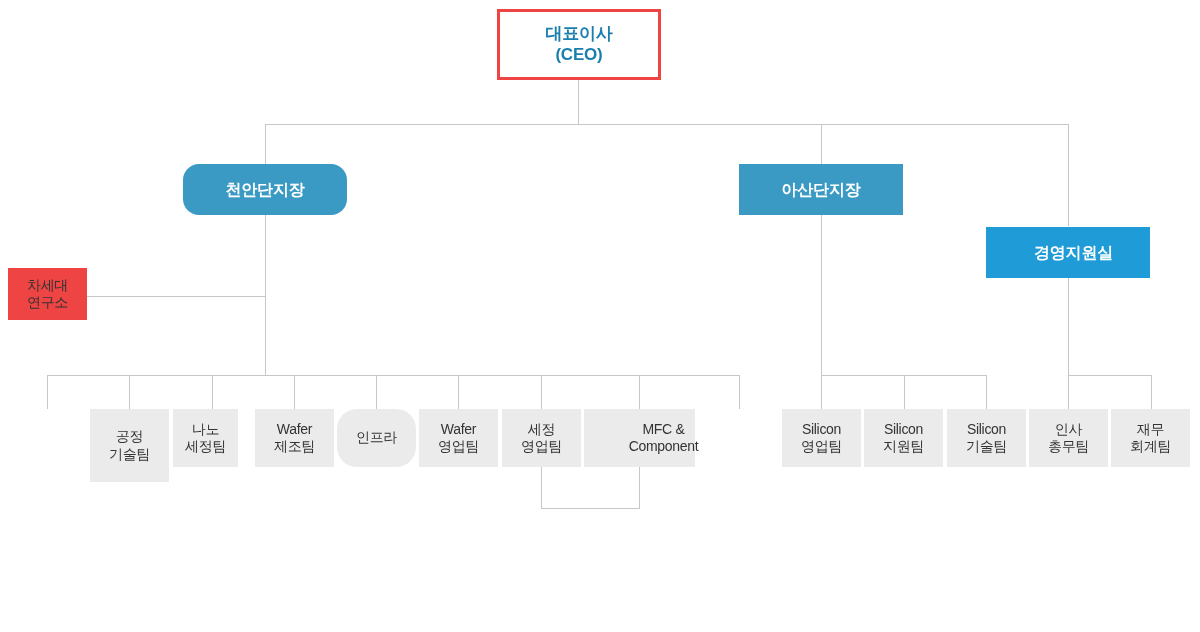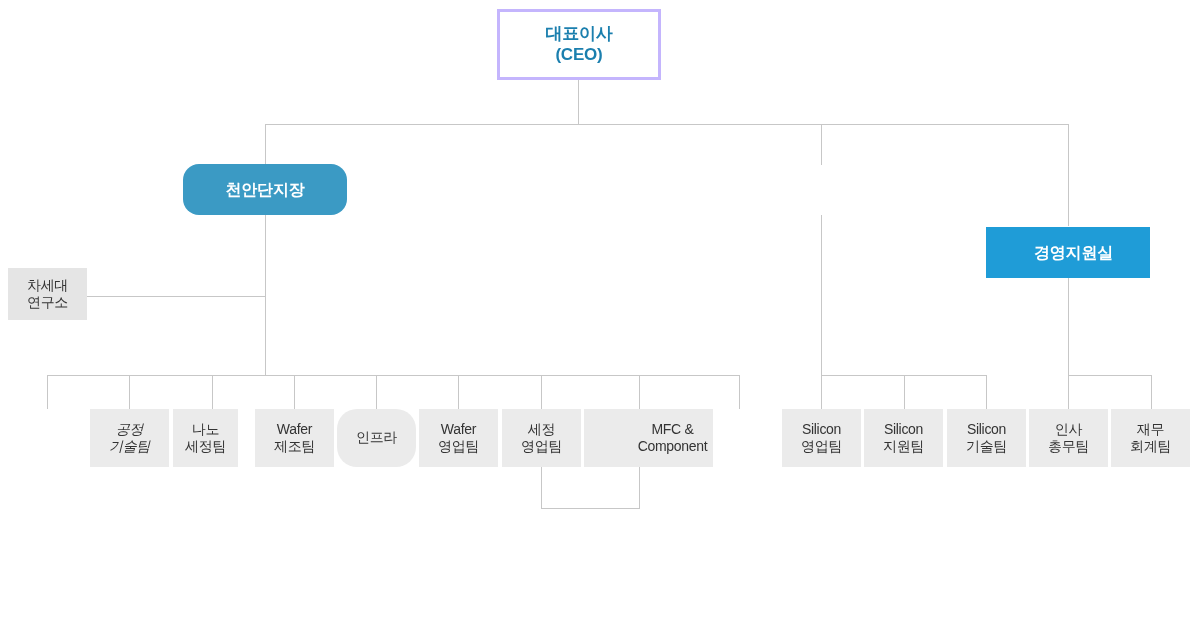--- a/index.html
+++ b/index.html
@@ -34,21 +34,21 @@
     display: flex;
     align-items: center;
     justify-content: center;
     text-align: center;
     line-height: 1.22;
     white-space: pre-line;
   }
 
   
   .node.ceo {
-    border: 3px solid #c4b5fd;
+    border: 3px solid #ef4444;
     background: #ffffff;
     color: #1b7fae;
     font-weight: bold;
     font-size: 17px;
     letter-spacing: -0.2px;
   }
 
   
   .node.division {
     background: #3b9ac4;
@@ -69,21 +69,21 @@
 
   
   .node.team {
     background: #ebebeb;
     color: #333333;
     font-weight: normal;
     font-size: 14px;
     letter-spacing: -0.3px;
   }
   .node.lab {
-    background: #e5e5e5;
+    background: #ef4444;
     color: #333333;
     font-weight: normal;
     font-size: 14px;
     letter-spacing: -0.3px;
   }
 </style>
 </head>
 <body>
 
 <div id="org-chart">
@@ -94,20 +94,21 @@
   <div class="line v" style="left:578px; top:80px; height:45px;"></div>
 
   <div class="line h" style="left:265px; top:124px; width:804px;"></div>
 
   <div class="line v" style="left:265px; top:124px; height:41px;"></div>
   <div class="line v" style="left:821px; top:124px; height:41px;"></div>
   <div class="line v" style="left:1068px; top:124px; height:102px;"></div>
 
   <div class="node division" style="left:183px; top:164px; width:164px; height:51px;border-radius:16px;">천안단지장</div>
 
+  <div class="node division" style="left:739px; top:164px; width:164px; height:51px;">아산단지장</div>
 
   <div class="node support" style="left:986px; top:227px; width:164px; height:51px;padding-left:11px;">경영지원실</div>
 
   <div class="line v" style="left:265px; top:215px; height:161px;"></div>
 
   <div class="node lab" style="left:8px; top:268px; width:79px; height:52px;">차세대
 연구소</div>
 
   <div class="line h" style="left:87px; top:296px; width:178px;"></div>
 
@@ -116,32 +117,32 @@
   <div class="line v" style="left:47px;  top:375px; height:34px;"></div>
   <div class="line v" style="left:129px; top:375px; height:34px;"></div>
   <div class="line v" style="left:212px; top:375px; height:34px;"></div>
   <div class="line v" style="left:294px; top:375px; height:34px;"></div>
   <div class="line v" style="left:376px; top:375px; height:34px;"></div>
   <div class="line v" style="left:458px; top:375px; height:34px;"></div>
   <div class="line v" style="left:541px; top:375px; height:34px;"></div>
   <div class="line v" style="left:639px; top:375px; height:34px;"></div>
   <div class="line v" style="left:739px; top:375px; height:34px;"></div>
 
-  <div class="node team" style="left:90px;  top:409px; width:79px;  height:58px;font-style:italic;">공정
+  <div class="node team" style="left:90px;  top:409px; width:79px;  height:73px;">공정
 기술팀</div>
   <div class="node team" style="left:173px; top:409px; width:65px;  height:58px;">나노
 세정팀</div>
   <div class="node team" style="left:255px; top:409px; width:79px;  height:58px;">Wafer
 제조팀</div>
   <div class="node team" style="left:337px; top:409px; width:79px;  height:58px;border-radius:20px;">인프라</div>
   <div class="node team" style="left:419px; top:409px; width:79px;  height:58px;">Wafer
 영업팀</div>
   <div class="node team" style="left:502px; top:409px; width:79px;  height:58px;">세정
 영업팀</div>
-  <div class="node team" style="left:584px; top:409px; width:129px; height:58px;padding-left:48px;">MFC &amp;
+  <div class="node team" style="left:584px; top:409px; width:111px; height:58px;padding-left:48px;">MFC &amp;
 Component</div>
 
   <div class="line v" style="left:541px; top:467px; height:41px;"></div>
   <div class="line v" style="left:639px; top:467px; height:41px;"></div>
   <div class="line h" style="left:541px; top:508px; width:99px;"></div>
 
   <div class="line v" style="left:821px; top:215px; height:161px;"></div>
   <div class="line h" style="left:821px; top:375px; width:166px;"></div>
   <div class="line v" style="left:821px; top:375px; height:34px;"></div>
   <div class="line v" style="left:904px; top:375px; height:34px;"></div>

